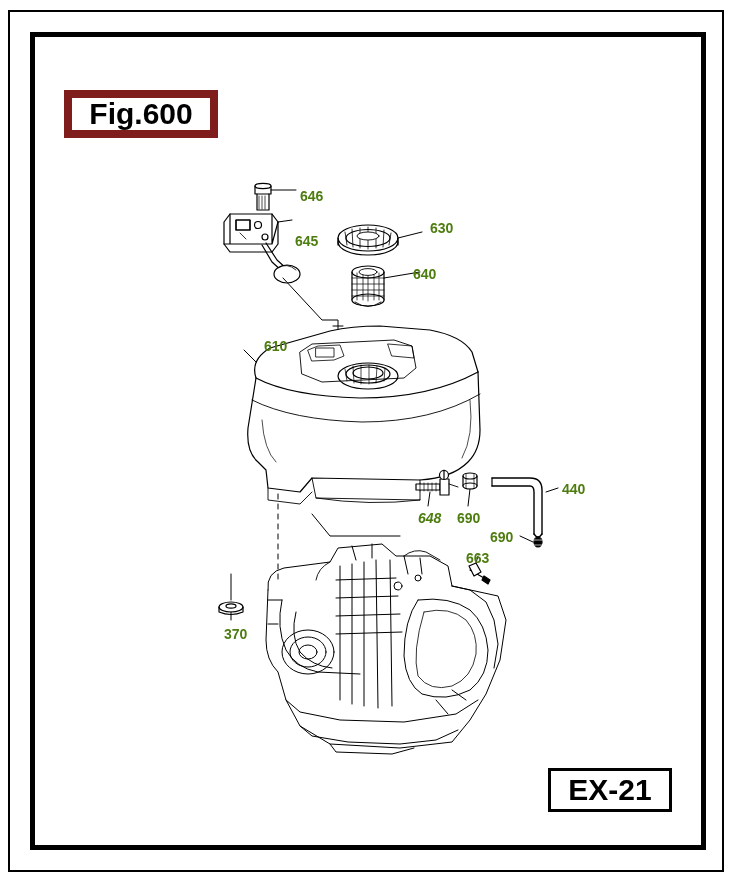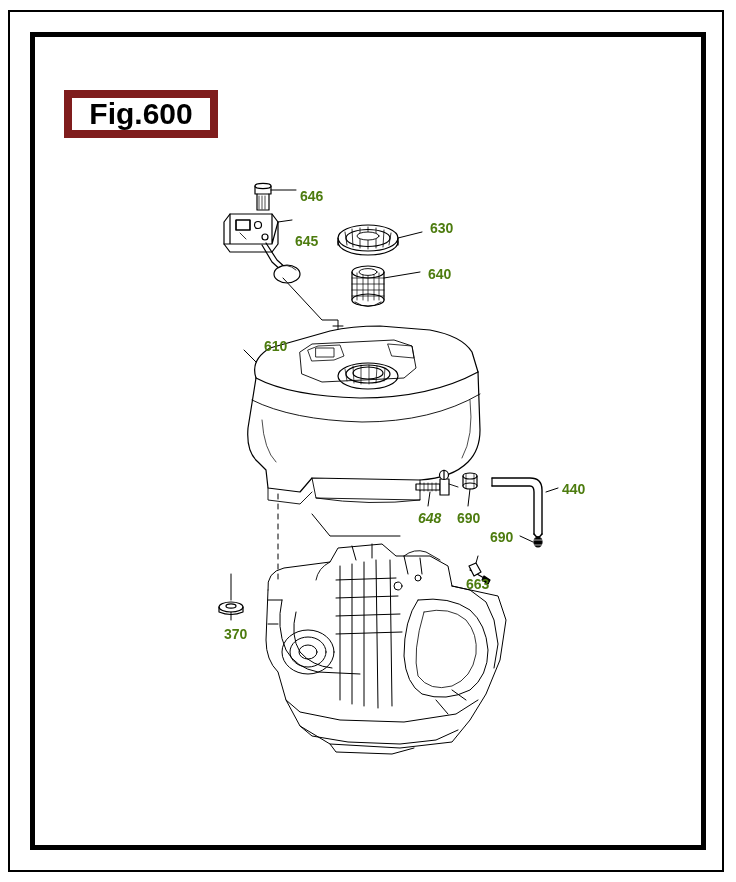--- a/index.html
+++ b/index.html
@@ -108,20 +108,23 @@
 
 <div id="page">
 
   <div class="outer-frame"></div>
   <div class="inner-frame"></div>
 
   <div class="fig-box">
     <span>Fig.600</span>
   </div>
 
+  <div class="ex-box">
+    <span>EX-21</span>
+  </div>
 
   <svg class="art" viewBox="0 0 736 882" xmlns="http://www.w3.org/2000/svg">
     <g fill="none" stroke="#000" stroke-width="1.2" stroke-linejoin="round" stroke-linecap="round">
 
       <g>
         <rect x="255" y="186" width="16" height="8" fill="#fff" stroke="#000"></rect>
         <path d="M257 194 L257 210 M269 194 L269 210 M257 210 L269 210"></path>
         <path d="M259 196 L259 209 M262 196 L262 209 M265 196 L265 209" stroke-width="0.7"></path>
         <ellipse cx="263" cy="186" rx="8" ry="2.6" fill="#fff" stroke="#000"></ellipse>
       </g>
@@ -279,22 +282,22 @@
         <path d="M404 556 Q414 548 426 552 L440 560" stroke-width="0.9"></path>
         <path d="M330 562 Q318 568 316 580" stroke-width="0.9"></path>
       </g>
 
     </g>
   </svg>
 
   <div class="callout" style="left:300px; top:188px;">646</div>
   <div class="callout" style="left:295px; top:217px;margin-top:16px;">645</div>
   <div class="callout" style="left:430px; top:220px;">630</div>
-  <div class="callout" style="left:428px; top:266px;text-align:right;">640</div>
+  <div class="callout" style="left:413px; top:266px;text-align:right;">640</div>
   <div class="callout" style="left:224px; top:338px;margin-left:40px;">610</div>
   <div class="callout" style="left:562px; top:481px;">440</div>
   <div class="callout" style="left:418px; top:510px;font-style:italic;">648</div>
   <div class="callout" style="left:457px; top:510px;">690</div>
   <div class="callout" style="left:490px; top:529px;">690</div>
-  <div class="callout" style="left:466px; top:576px;">663</div>
+  <div class="callout" style="left:466px; top:550px;">663</div>
   <div class="callout" style="left:224px; top:626px;">370</div>
 
 </div>
 
 </body></html>

